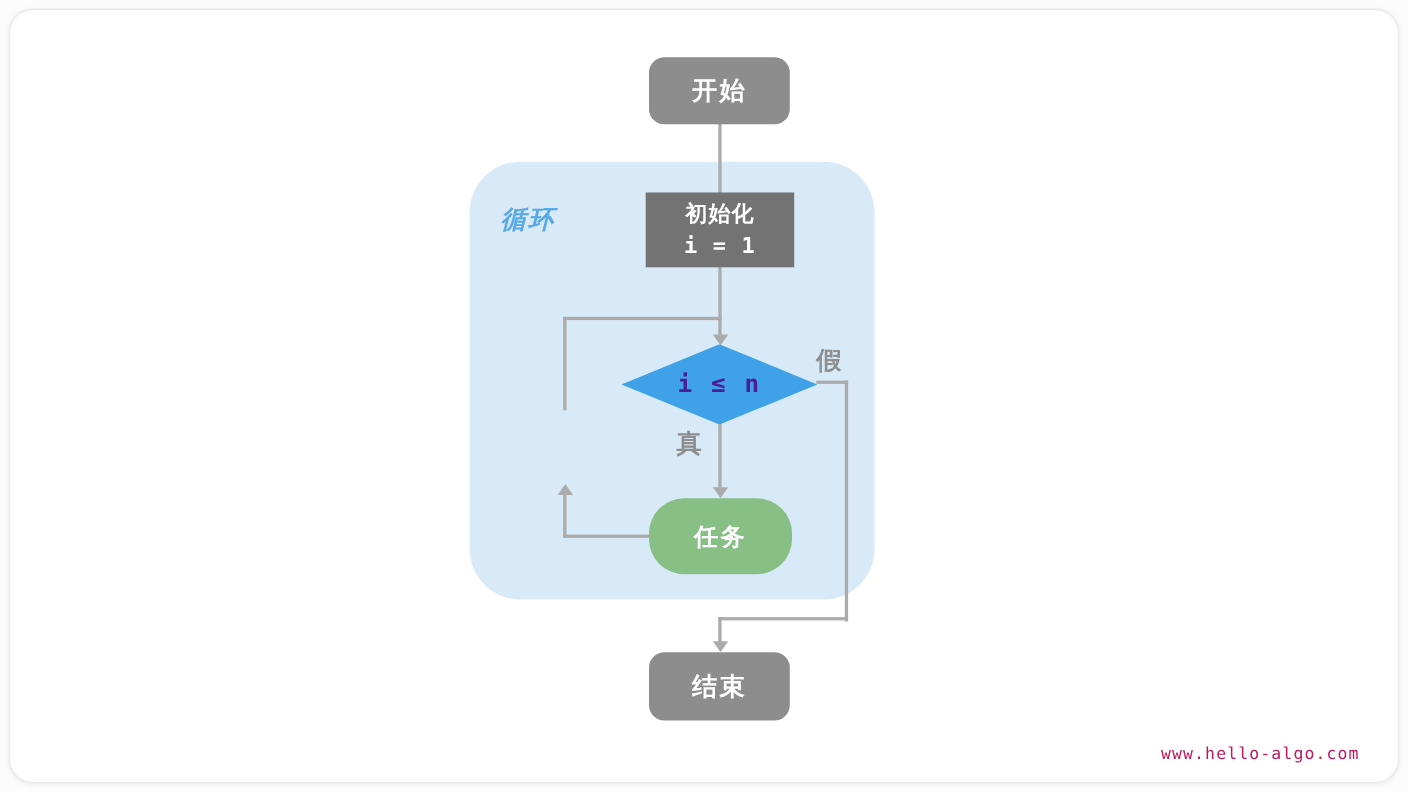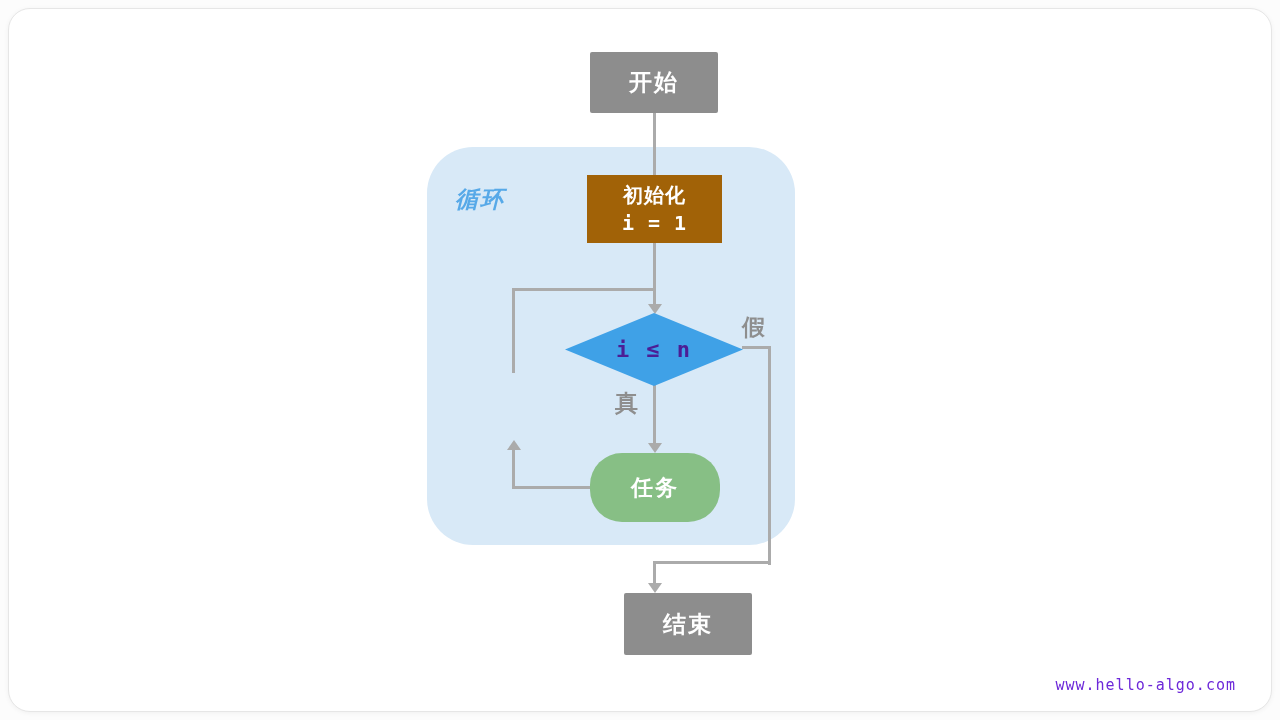--- a/index.html
+++ b/index.html
@@ -12,32 +12,32 @@
   .card {
     position: absolute; left: 8px; top: 8px; right: 8px; bottom: 8px;
     background: #ffffff; border: 1px solid #e6e6e6; border-radius: 22px;
     box-shadow: 0 1px 5px rgba(0,0,0,0.05);
   }
 
   .node { position: absolute; display: flex; flex-direction: column;
           align-items: center; justify-content: center; color: #ffffff;
           font-weight: bold; text-align: center; line-height: 1.25; }
 
-  .terminal { background: #8d8d8d; border-radius: 2px; font-size: 23px; letter-spacing: 2px; }
-  .process  { background: #a16207; font-size: 20px; letter-spacing: 1px; }
+  .terminal { background: #8d8d8d; border-radius: 14px; font-size: 23px; letter-spacing: 2px; }
+  .process  { background: #737373; font-size: 20px; letter-spacing: 1px; }
   .task     { background: #87bf85; font-size: 22px; letter-spacing: 2px; border-radius: 32px; }
 
   .code { font-family: "DejaVu Sans Mono", "Liberation Mono", monospace;
           font-size: 20px; font-weight: bold; letter-spacing: 1px; margin-top: 3px; }
 
   #node-start  { left: 590px; top: 52px;  width: 128px; height: 61px; }
   #node-init   { left: 587px; top: 175px; width: 135px; height: 68px; }
   #node-update { left: 443px; top: 372px; width: 134px; height: 68px; }
   #node-task   { left: 590px; top: 453px; width: 130px; height: 69px; }
-  #node-end    { left: 624px; top: 593px; width: 128px; height: 62px; }
+  #node-end    { left: 590px; top: 593px; width: 128px; height: 62px; }
 
   .loop-box { position: absolute; left: 427px; top: 147px; width: 368px; height: 398px;
               background: #d8e9f7; border-radius: 46px; }
   .loop-label { position: absolute; left: 455px; top: 184px; color: #57a9e8;
                 font-size: 23px; font-weight: bold; letter-spacing: 2px; font-style: italic; }
 
   .diamond { position: absolute; left: 565px; top: 313px; width: 178px; height: 73px;
              background: #3fa1e7;
              clip-path: polygon(50% 0, 100% 50%, 50% 100%, 0 50%);
              display: flex; align-items: center; justify-content: center; }
@@ -46,21 +46,21 @@
 
   .line { position: absolute; background: #ababab; }
   .arrow { position: absolute; width: 0; height: 0; }
   .arrow.down { border-left: 7px solid transparent; border-right: 7px solid transparent;
                 border-top: 10px solid #ababab; }
   .arrow.up   { border-left: 7px solid transparent; border-right: 7px solid transparent;
                 border-bottom: 10px solid #ababab; }
 
   .edge-label { position: absolute; color: #8e8e8e; font-size: 23px; font-weight: bold; }
 
-  .watermark { position: absolute; right: 44px; bottom: 26px; color: #6d28d9;
+  .watermark { position: absolute; right: 44px; bottom: 26px; color: #be185d;
                font-family: "DejaVu Sans Mono", "Liberation Mono", monospace;
                font-size: 15px; letter-spacing: 1px; }
 </style>
 </head>
 <body>
 
 <div class="canvas">
   <div class="card"></div>
 
   <div class="loop-box"></div>

